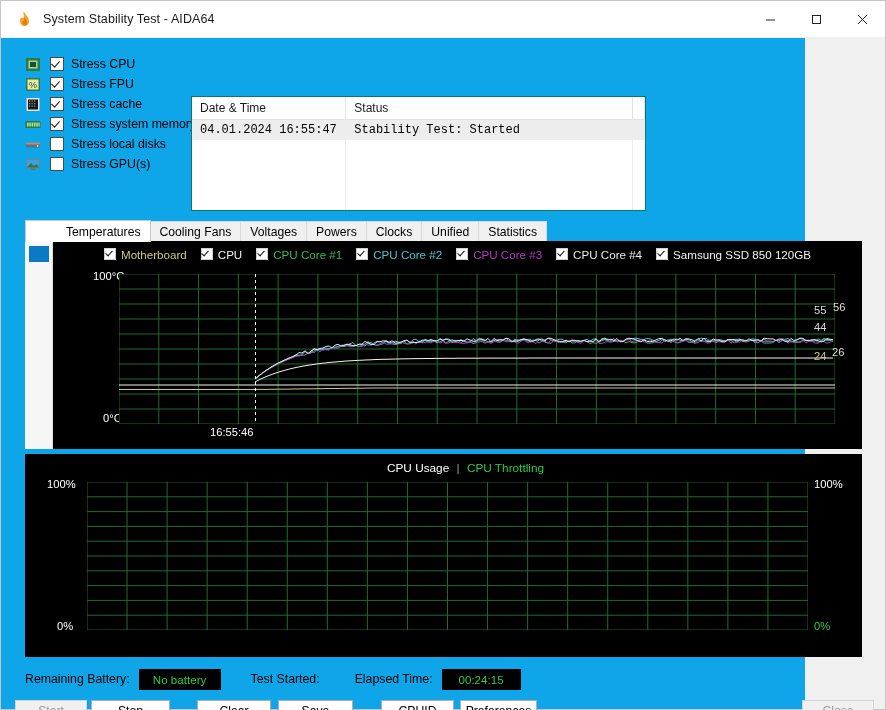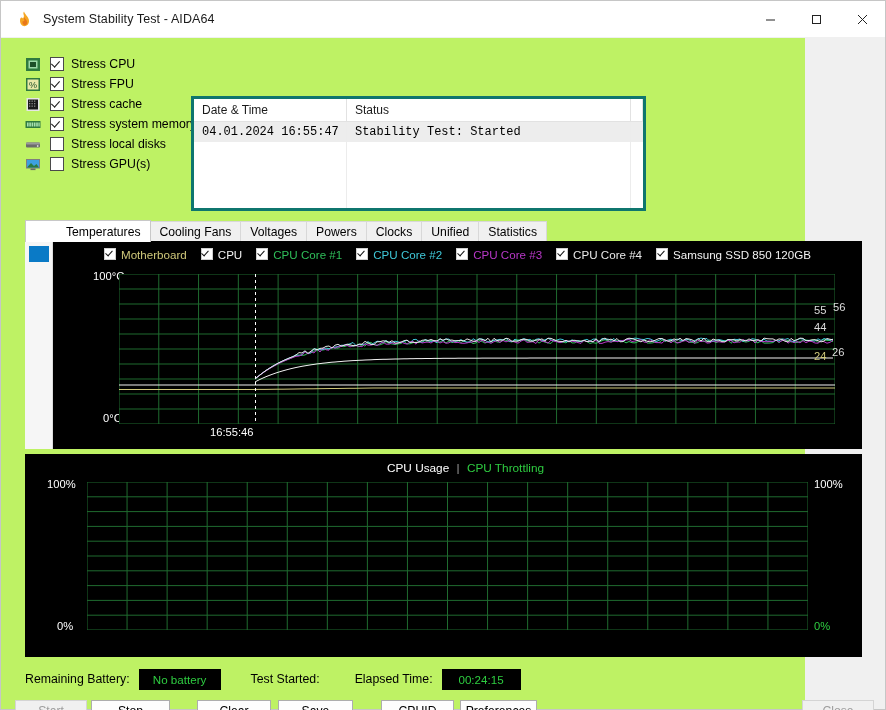--- a/index.html
+++ b/index.html
@@ -16,35 +16,35 @@
   
   .titlebar{height:36px;background:#ffffff;display:flex;align-items:center;
             border-bottom:1px solid #f0f0f0;position:relative;}
   .app-icon{width:18px;height:18px;margin-left:14px;margin-right:10px;position:relative;}
   .app-icon svg{display:block;}
   .title-text{font-size:12.5px;color:#1a1a1a;letter-spacing:.1px;}
   .wincontrols{position:absolute;right:0;top:0;height:36px;display:flex;}
   .wc{width:46px;height:36px;display:flex;align-items:center;justify-content:center;}
 
   
-  .client{position:absolute;left:0;top:37px;width:804px;height:671px;background:#bef264;}
+  .client{position:absolute;left:0;top:37px;width:804px;height:671px;background:#0ea5e9;}
 
   
   .options{position:absolute;left:24px;top:16px;width:180px;}
   .opt{display:flex;align-items:center;height:20px;margin-bottom:0px;}
   .opt-icon{width:16px;height:15px;margin-right:9px;flex:0 0 16px;}
   .cb{width:12px;height:12px;border:1px solid #4a4a4a;background:#fff;
       margin-right:7px;position:relative;flex:0 0 12px;}
   .cb.checked::after{content:"";position:absolute;left:2px;top:1px;width:4px;height:7px;
       border:solid #1a1a1a;border-width:0 1.6px 1.6px 0;transform:rotate(42deg);}
   .opt-label{font-size:12.3px;color:#000;white-space:nowrap;}
 
   
   .logtable{position:absolute;left:190px;top:58px;width:455px;height:115px;
-            background:#fff;border:3px solid #0f766e;box-sizing:border-box;overflow:hidden;}
+            background:#fff;border:1px solid #0f766e;box-sizing:border-box;overflow:hidden;}
   .log-head{display:flex;height:22px;border-bottom:1px solid #e2e2e2;}
   .log-h{font-size:12px;color:#1a1a1a;padding:4px 0 0 8px;box-sizing:border-box;
          border-right:1px solid #e2e2e2;height:22px;}
   .log-h.c1{width:155px;}
   .log-h.c2{width:288px;}
   .log-h.c3{width:12px;}
   .log-row{display:flex;height:20px;}
   .log-row.sel{background:#ededed;}
   .log-c{font-size:12px;color:#000;padding:3px 0 0 8px;box-sizing:border-box;
          border-right:1px solid #ececec;height:20px;white-space:nowrap;overflow:hidden;font-family:Liberation Mono, monospace;}

